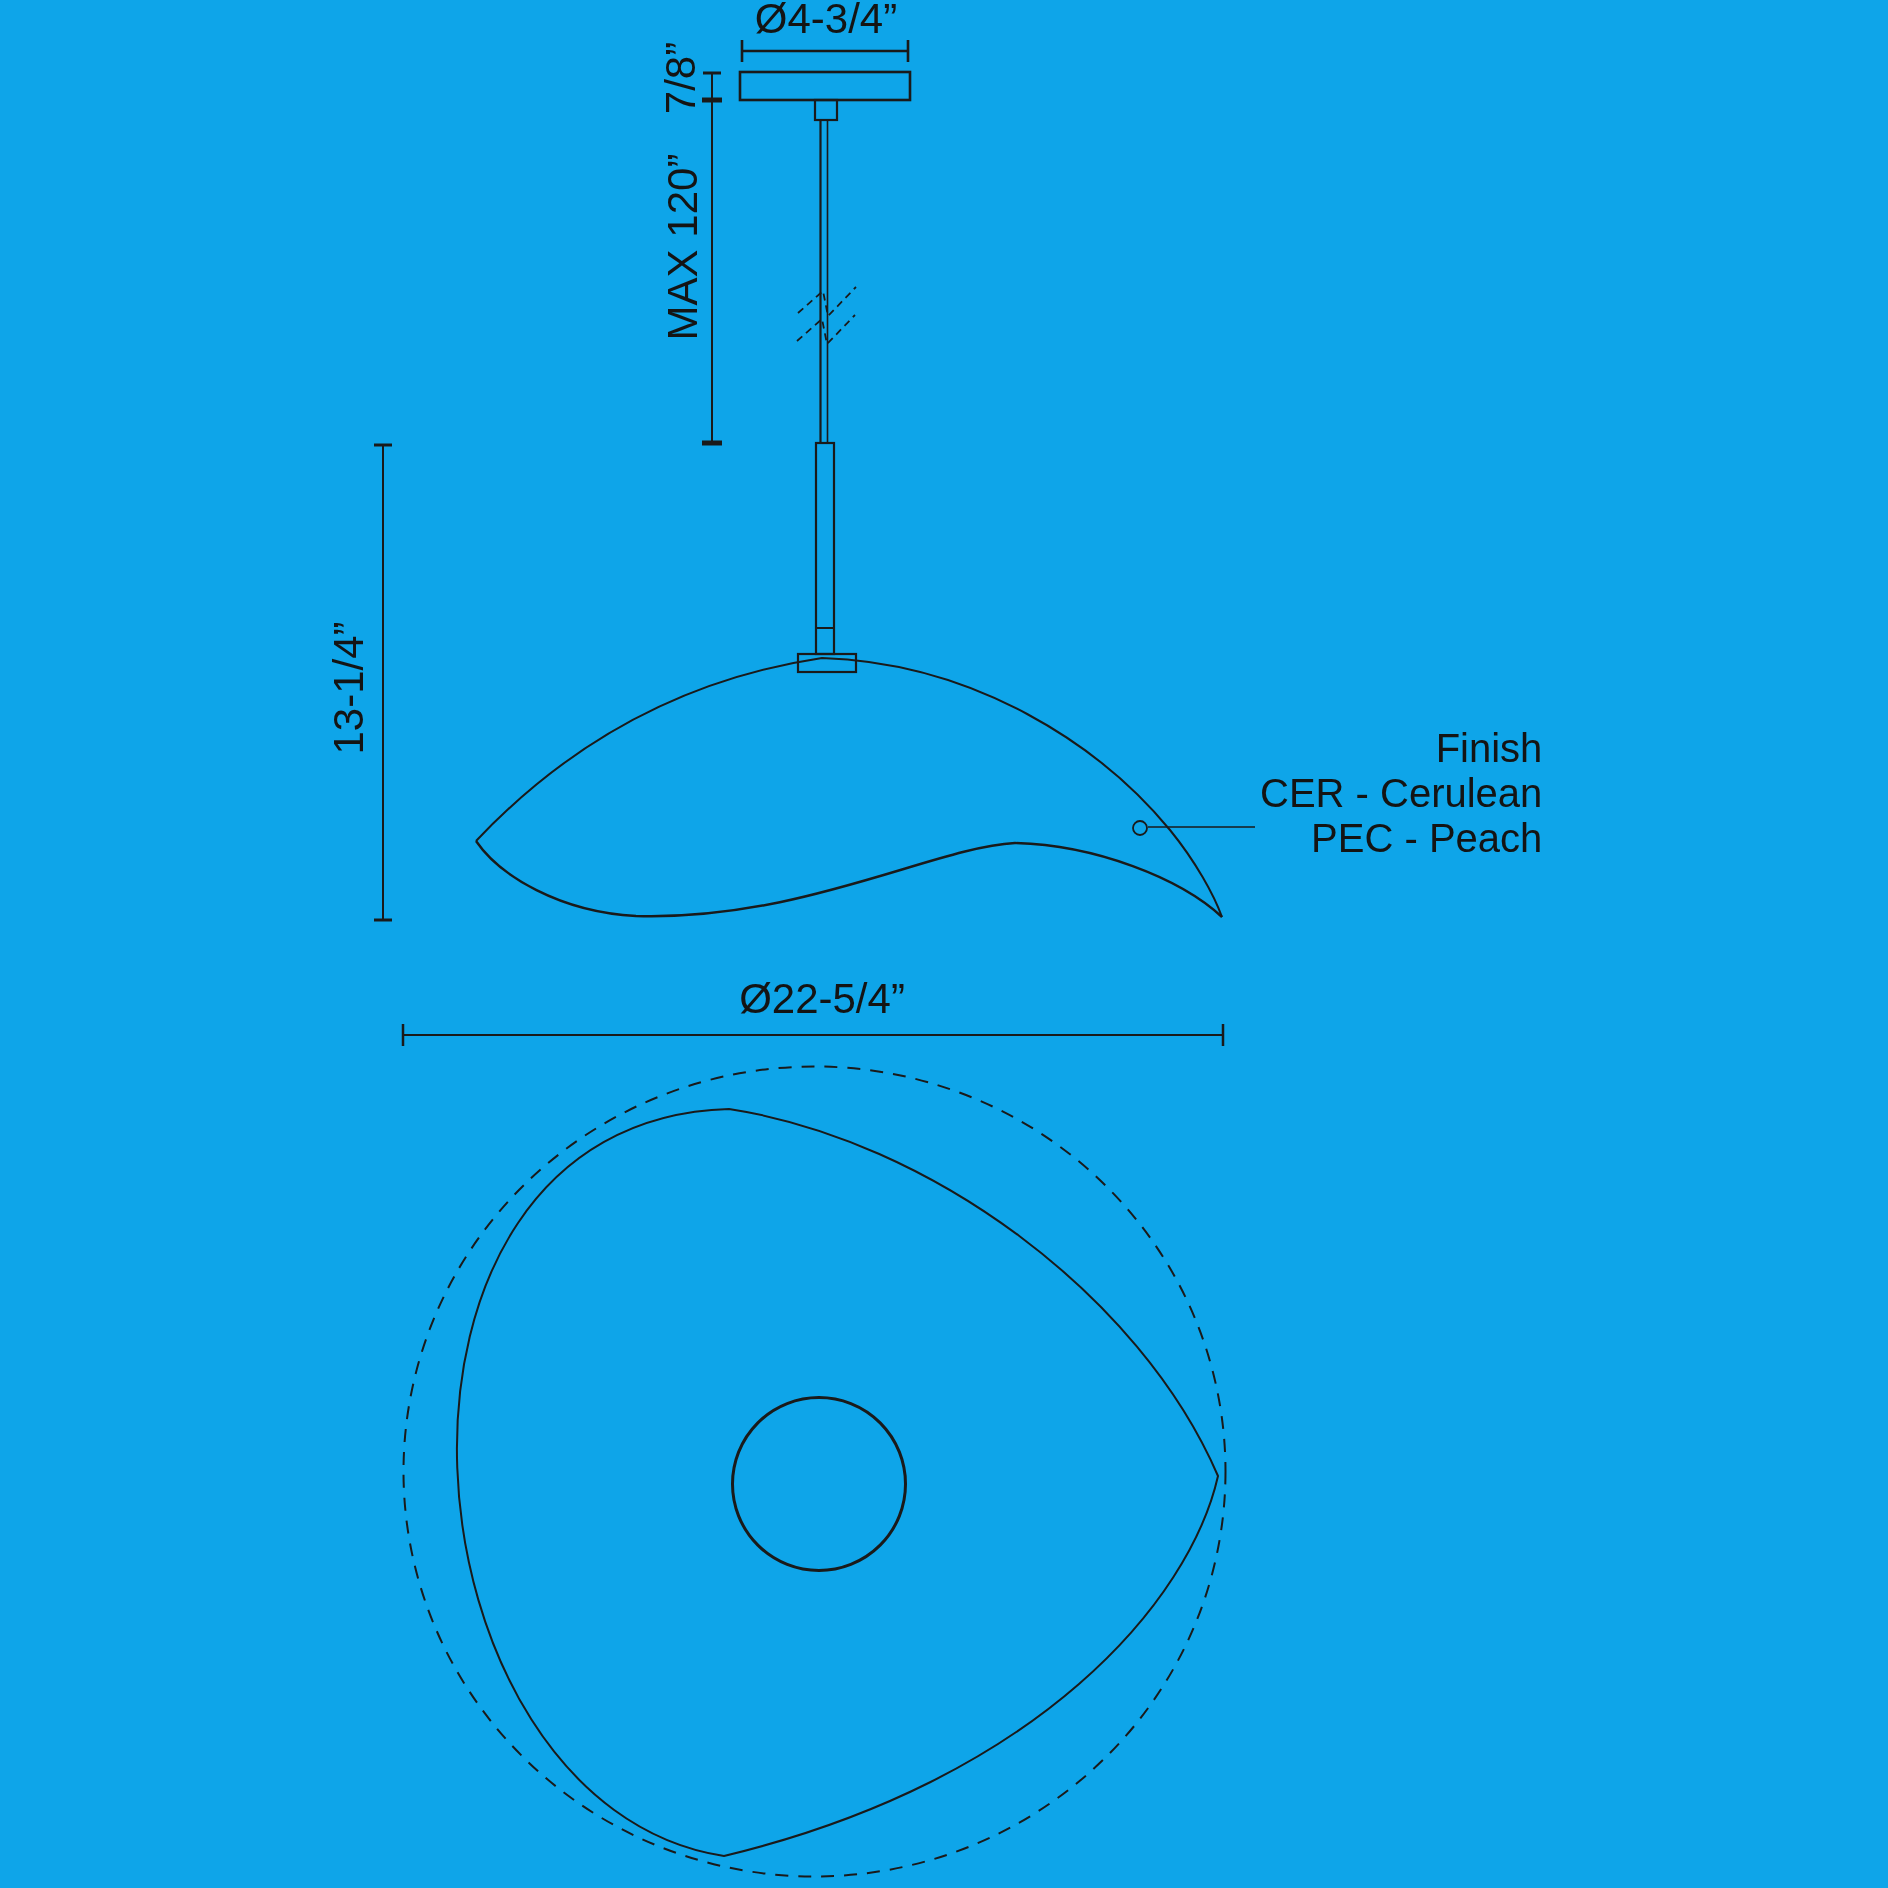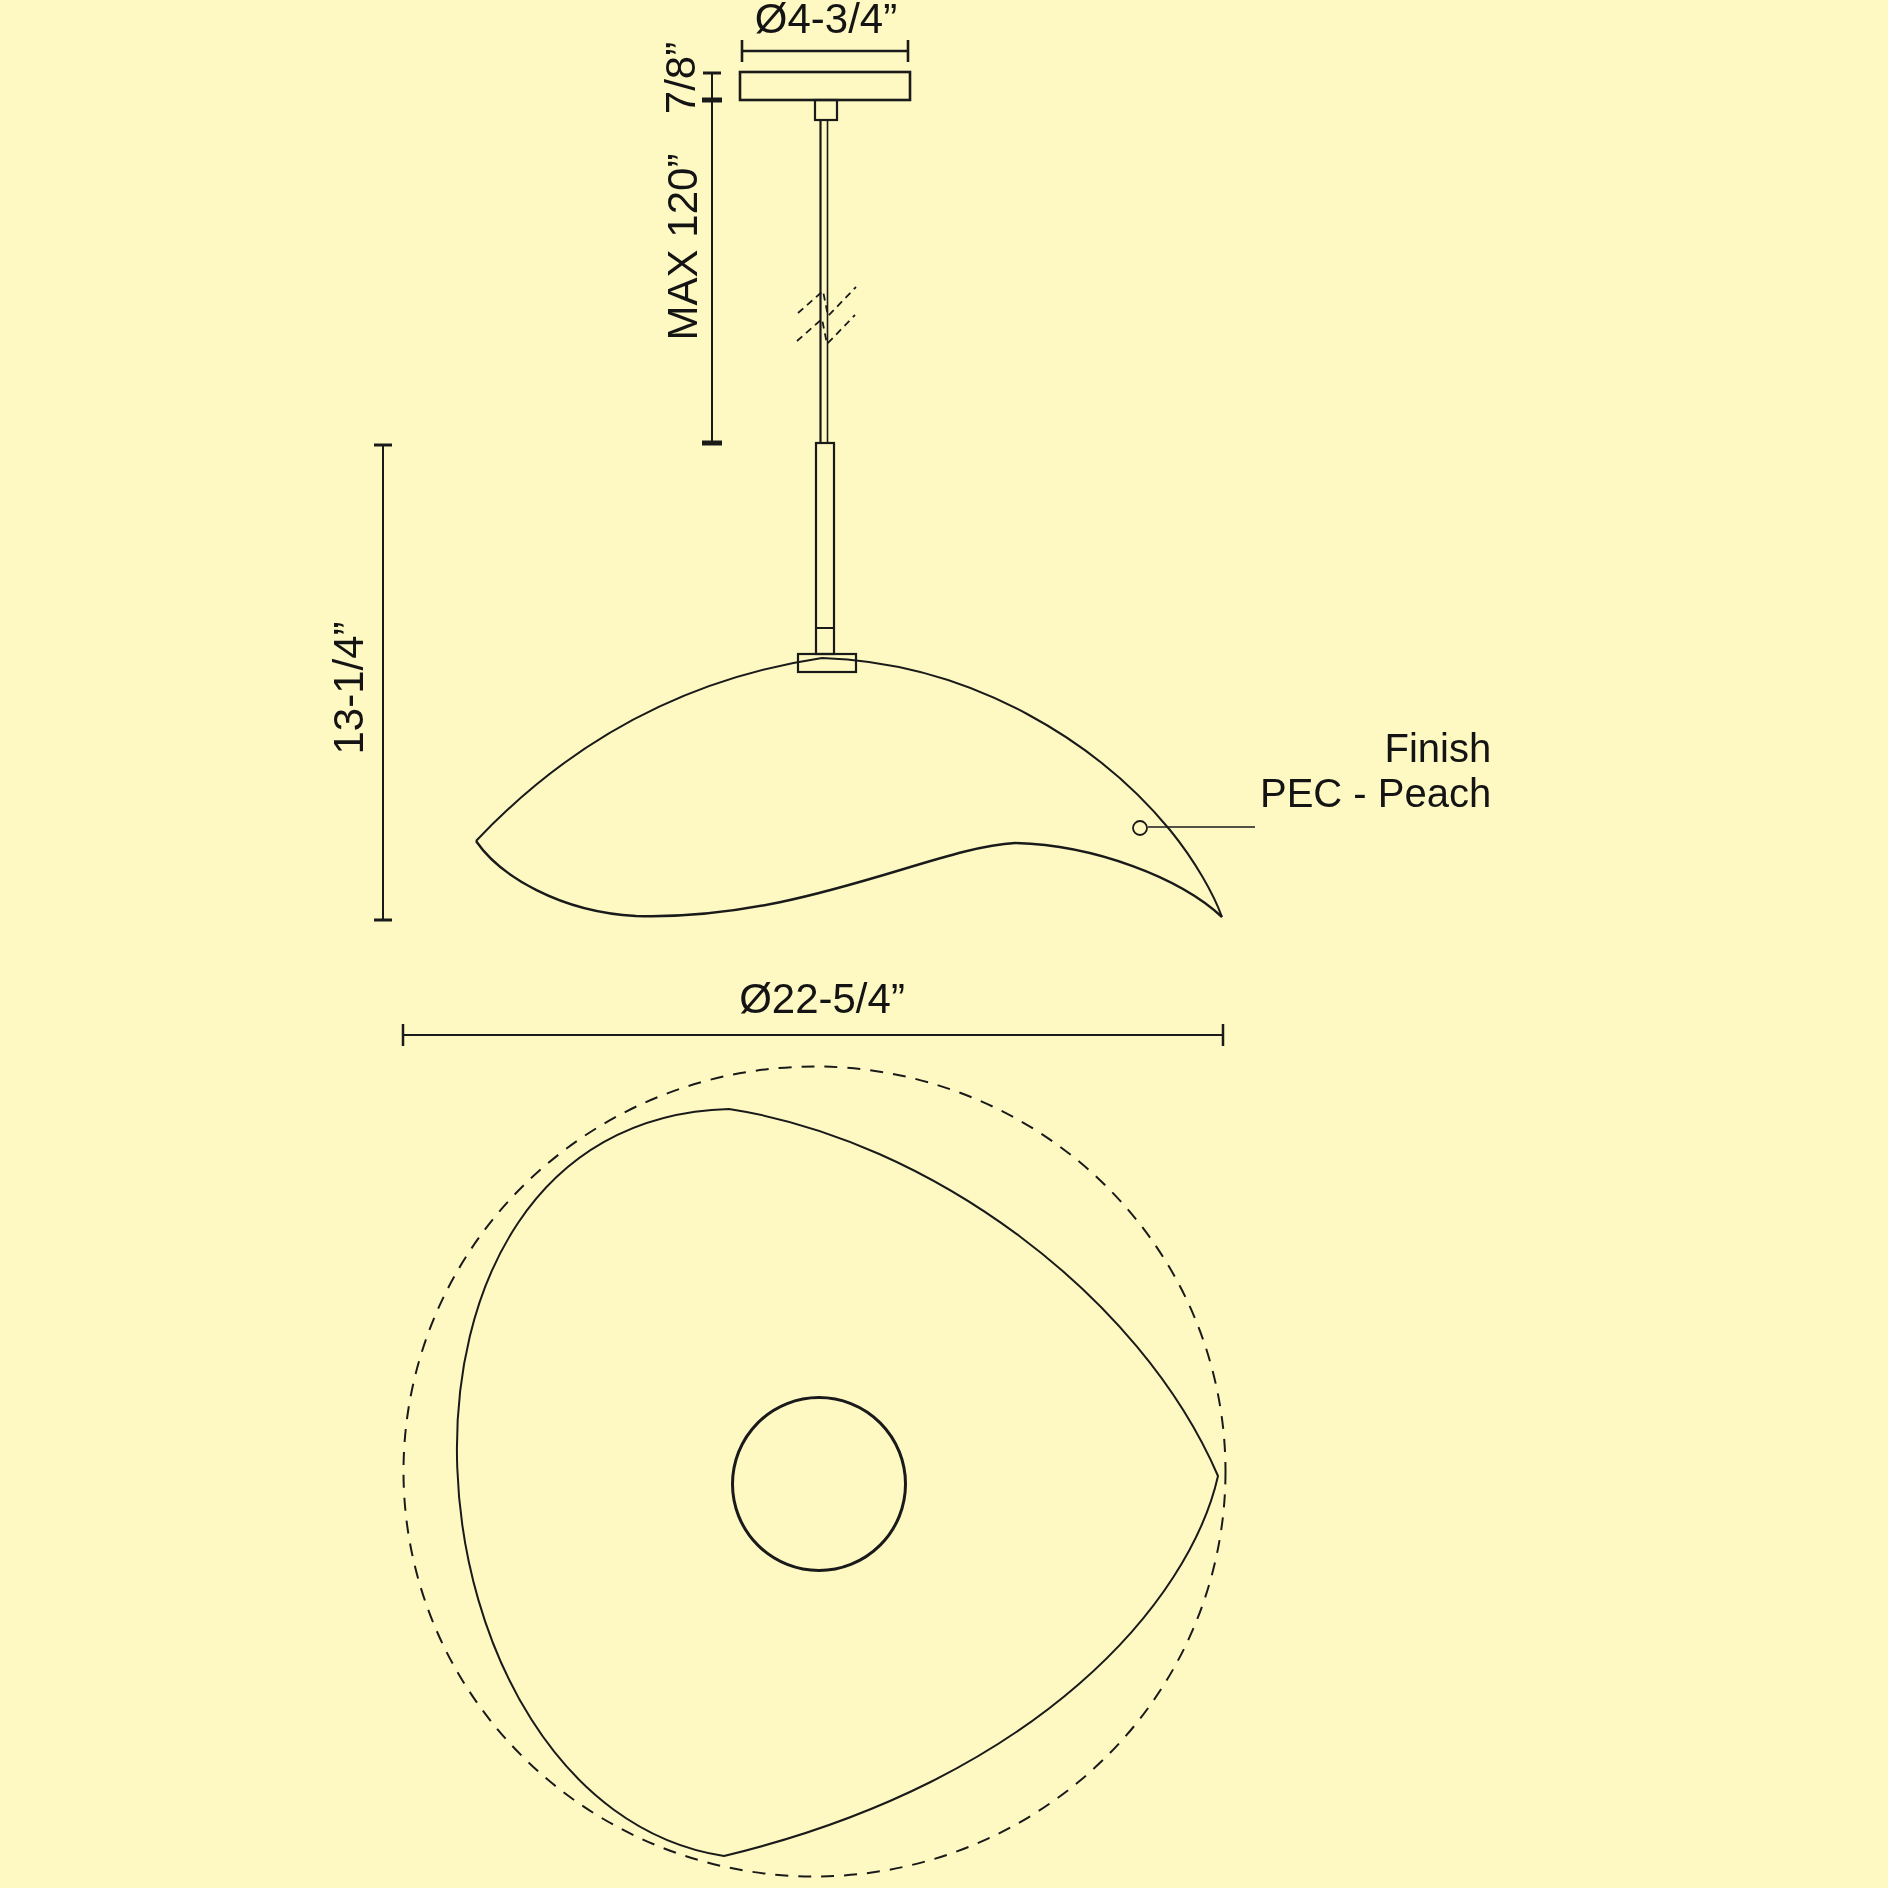--- a/index.html
+++ b/index.html
@@ -4,21 +4,21 @@
 <style>
   html, body {
     margin: 0;
     padding: 0;
     background: #ffffff;
   }
   .stage {
     position: relative;
     width: 1888px;
     height: 1888px;
-    background: #fef9c3;
+    background: #0ea5e9;
     overflow: hidden;
     font-family: "Liberation Sans", sans-serif;
     color: #141414;
   }
   svg.lineart {
     position: absolute;
     left: 0;
     top: 0;
   }
   .dim-label {
@@ -119,16 +119,17 @@
   <div class="dim-label vertical" style="left:681px; top:78px;">7/8”</div>
 
   <div class="dim-label vertical" style="left:683px; top:247px;">MAX 120”</div>
 
   <div class="dim-label vertical" style="left:349px; top:688px;">13-1/4”</div>
 
   <div class="dim-label" style="left:822px; top:999px;">Ø22-5/4”</div>
 
   <div class="legend">
     <div>Finish</div>
+    <div>CER - Cerulean</div>
     <div>PEC - Peach</div>
   </div>
 
 </div>
 
 </body></html>

